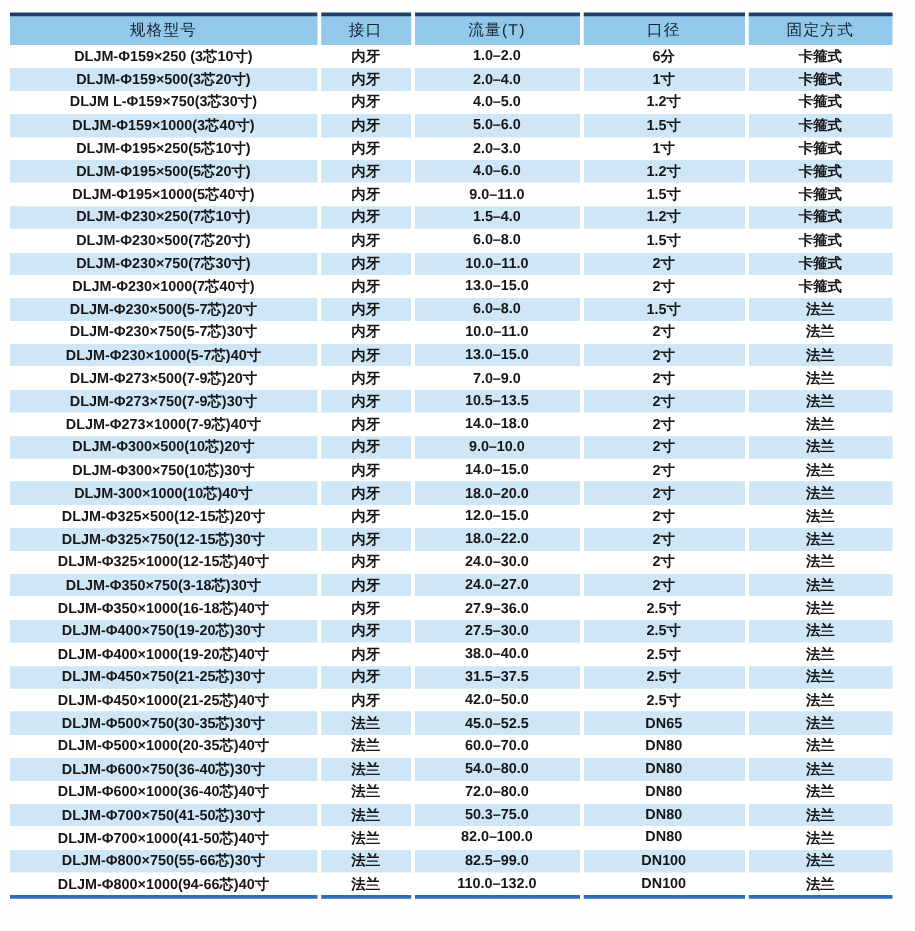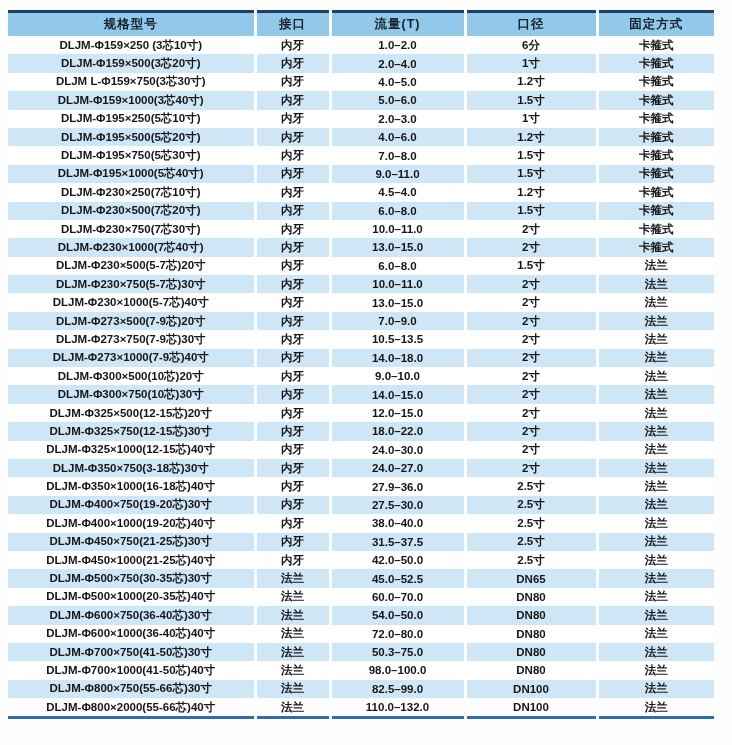--- a/index.html
+++ b/index.html
@@ -26,21 +26,21 @@
   }
   col.c-model    { width: 247px; }
   col.c-iface    { width: 75px;  }
   col.c-flow     { width: 135px; }
   col.c-caliber  { width: 132px; }
   col.c-mount    { width: 117px; }
   th {
     background: #92c8ea;
     height: 23px;
     font-size: 12.5px;
-    font-weight: bold;
+    font-weight: normal;
     color: #16222e;
     text-align: center;
     padding: 0;
     letter-spacing: 1px;
   }
   td {
     height: 18.4px;
     font-size: 11.5px;
     font-weight: bold;
     color: #161616;
@@ -111,37 +111,30 @@
     <td>卡箍式</td>
   </tr>
         <tr>
     <td>DLJM-Φ195×500(5芯20寸)</td>
     <td>内牙</td>
     <td>4.0–6.0</td>
     <td>1.2寸</td>
     <td>卡箍式</td>
   </tr>
         <tr>
-    <td>DLJM-Φ195×750(5芯30寸)</td>
-    <td>内牙</td>
-    <td>7.0–8.0</td>
-    <td>1.5寸</td>
-    <td>卡箍式</td>
-  </tr>
-        <tr>
     <td>DLJM-Φ195×1000(5芯40寸)</td>
     <td>内牙</td>
     <td>9.0–11.0</td>
     <td>1.5寸</td>
     <td>卡箍式</td>
   </tr>
         <tr>
     <td>DLJM-Φ230×250(7芯10寸)</td>
     <td>内牙</td>
-    <td>4.5–4.0</td>
+    <td>1.5–4.0</td>
     <td>1.2寸</td>
     <td>卡箍式</td>
   </tr>
         <tr>
     <td>DLJM-Φ230×500(7芯20寸)</td>
     <td>内牙</td>
     <td>6.0–8.0</td>
     <td>1.5寸</td>
     <td>卡箍式</td>
   </tr>
@@ -209,20 +202,27 @@
     <td>法兰</td>
   </tr>
         <tr>
     <td>DLJM-Φ300×750(10芯)30寸</td>
     <td>内牙</td>
     <td>14.0–15.0</td>
     <td>2寸</td>
     <td>法兰</td>
   </tr>
         <tr>
+    <td>DLJM-300×1000(10芯)40寸</td>
+    <td>内牙</td>
+    <td>18.0–20.0</td>
+    <td>2寸</td>
+    <td>法兰</td>
+  </tr>
+        <tr>
     <td>DLJM-Φ325×500(12-15芯)20寸</td>
     <td>内牙</td>
     <td>12.0–15.0</td>
     <td>2寸</td>
     <td>法兰</td>
   </tr>
         <tr>
     <td>DLJM-Φ325×750(12-15芯)30寸</td>
     <td>内牙</td>
     <td>18.0–22.0</td>
@@ -288,54 +288,54 @@
         <tr>
     <td>DLJM-Φ500×1000(20-35芯)40寸</td>
     <td>法兰</td>
     <td>60.0–70.0</td>
     <td>DN80</td>
     <td>法兰</td>
   </tr>
         <tr>
     <td>DLJM-Φ600×750(36-40芯)30寸</td>
     <td>法兰</td>
-    <td>54.0–50.0</td>
+    <td>54.0–80.0</td>
     <td>DN80</td>
     <td>法兰</td>
   </tr>
         <tr>
     <td>DLJM-Φ600×1000(36-40芯)40寸</td>
     <td>法兰</td>
     <td>72.0–80.0</td>
     <td>DN80</td>
     <td>法兰</td>
   </tr>
         <tr>
     <td>DLJM-Φ700×750(41-50芯)30寸</td>
     <td>法兰</td>
     <td>50.3–75.0</td>
     <td>DN80</td>
     <td>法兰</td>
   </tr>
         <tr>
     <td>DLJM-Φ700×1000(41-50芯)40寸</td>
     <td>法兰</td>
-    <td>98.0–100.0</td>
+    <td>82.0–100.0</td>
     <td>DN80</td>
     <td>法兰</td>
   </tr>
         <tr>
     <td>DLJM-Φ800×750(55-66芯)30寸</td>
     <td>法兰</td>
     <td>82.5–99.0</td>
     <td>DN100</td>
     <td>法兰</td>
   </tr>
         <tr>
-    <td>DLJM-Φ800×2000(55-66芯)40寸</td>
+    <td>DLJM-Φ800×1000(94-66芯)40寸</td>
     <td>法兰</td>
     <td>110.0–132.0</td>
     <td>DN100</td>
     <td>法兰</td>
   </tr>
       </tbody>
   </table>
 </div>
 
 </body></html>

